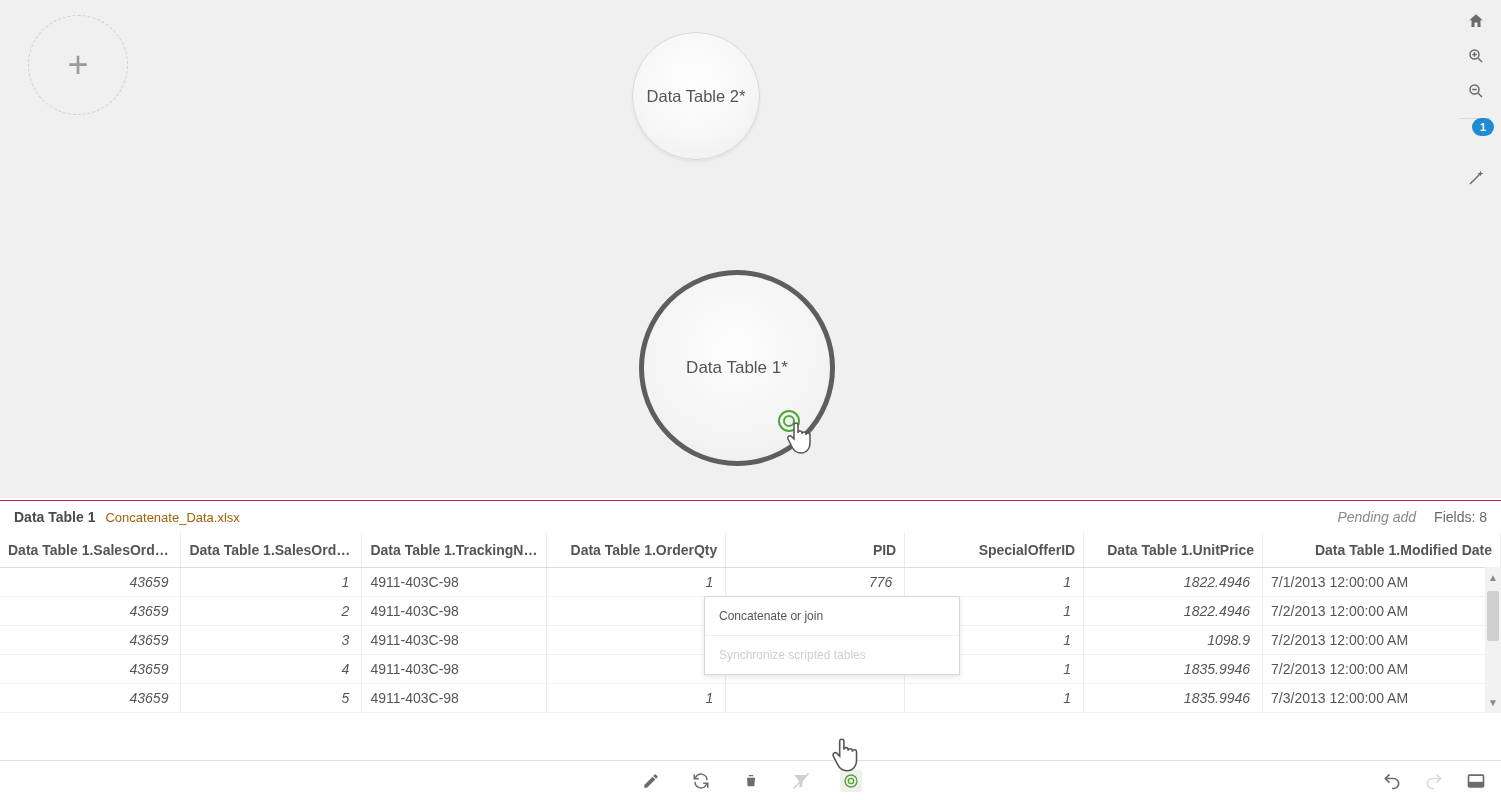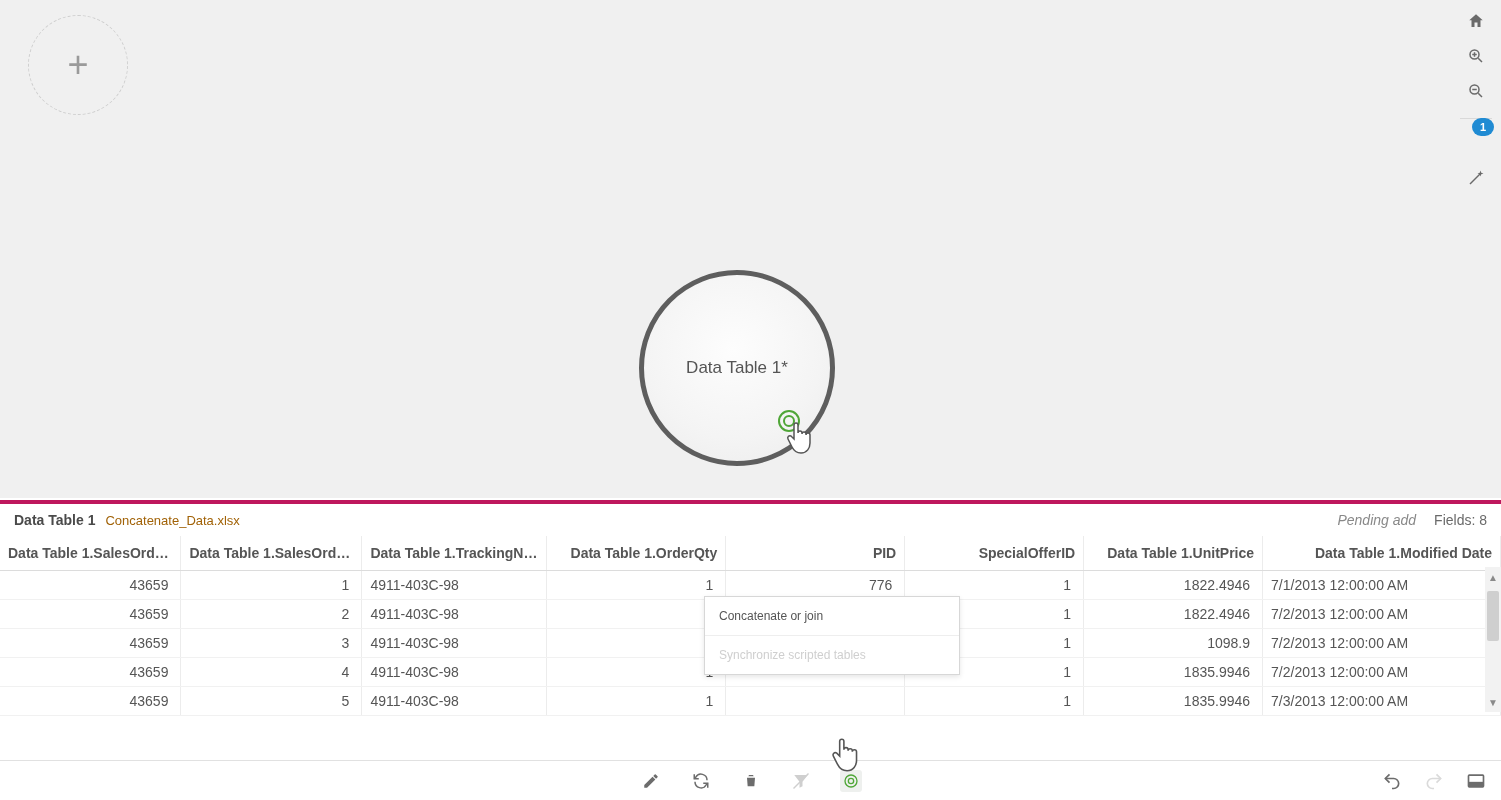--- a/index.html
+++ b/index.html
@@ -65,21 +65,21 @@
 .node-1 {
   top: 270px; left: 639px;
   width: 196px; height: 196px;
   background: radial-gradient(circle at 48% 40%, #fdfdfd 0%, #f4f4f4 60%, #ebebeb 100%);
   border: 5px solid #5e5e5e;
   font-size: 17px;
 }
 .table-panel {
   position: absolute; left: 0; right: 0; top: 500px; bottom: 40px;
   background: #fff;
-  border-top: 4px solid #be185d;
+  border-top: 1px solid #be185d;
 }
 .table-header-row {
   display: flex; align-items: center; justify-content: space-between;
   height: 32px; padding: 0 14px;
 }
 .table-header-left { display: flex; align-items: baseline; gap: 10px; }
 .table-header-left .title { font-weight: 600; color: #4a4a4a; font-size: 14px; }
 .table-header-left .subtitle { color: #a16207; font-size: 13px; }
 .table-header-right { display: flex; align-items: center; gap: 18px; color: #6a6a6a; }
 .table-header-right .pending { font-style: italic; color: #888; }
@@ -99,21 +99,21 @@
   text-align: right; font-weight: 600; color: #555;
   border-bottom: 1px solid #dcdcdc;
   height: 34px;
   background: #fff;
 }
 .grid td {
   border-bottom: 1px solid #f1f1f1;
   height: 27px;
   color: #555;
 }
-.grid td.num, .grid th.num { text-align: right; padding-right: 12px; }
+.grid td.num, .grid th.num { text-align: right; padding-right: 12px; font-style: italic; }
 .grid td.dt { text-align: left; padding-right: 0; }
 .grid-scrollbar {
   position: absolute; right:0; top: 567px; width: 16px; height: 145px;
   background: #f2f2f2;
 }
 .grid-scrollbar .thumb {
   position: absolute; top: 24px; left: 2px; width: 12px; height: 50px;
   background: #cfcfcf; border-radius: 2px;
 }
 .grid-scrollbar .arrow-up, .grid-scrollbar .arrow-down {
@@ -192,20 +192,23 @@
     <div class="divider"></div>
     <div class="badge">1</div>
     <div class="tool wand">
       <svg viewBox="0 0 24 24" width="18" height="18" fill="none" stroke="currentColor" stroke-width="2">
           <path d="M4 20L18 6"></path>
           <path d="M18 2l1 3 3 1-3 1-1 3-1-3-3-1 3-1z" fill="currentColor" stroke="none"></path>
         </svg>
     </div>
   </div>
 
+  <div class="node node-2">
+    <span>Data Table 2*</span>
+  </div>
   <div class="node node-1">
     <span>Data Table 1*</span>
   </div>
 
   <div class="cursor-hand" style="top:410px; left:778px;">
     <div class="cursor-target"></div>
     <svg viewBox="0 0 32 38" width="32" height="38">
         <path d="M10 16V6a2 2 0 0 1 4 0v8a2 2 0 0 1 4 0v1a2 2 0 0 1 4 0v1a2 2 0 0 1 4 0v8c0 5-3 10-9 10-4 0-7-2-9-6l-4-8c-1-2 1-4 3-3l3 3z" fill="#fff" stroke="#555" stroke-width="1.5"></path>
       </svg>
   </div>

